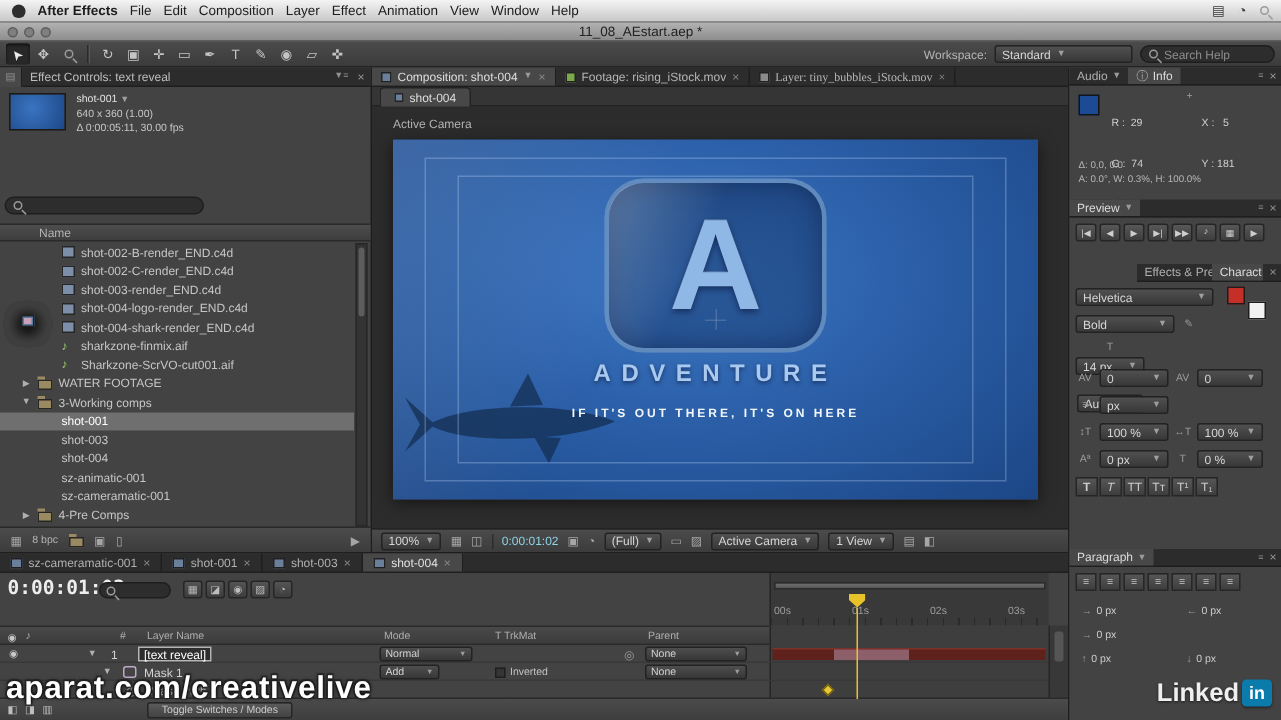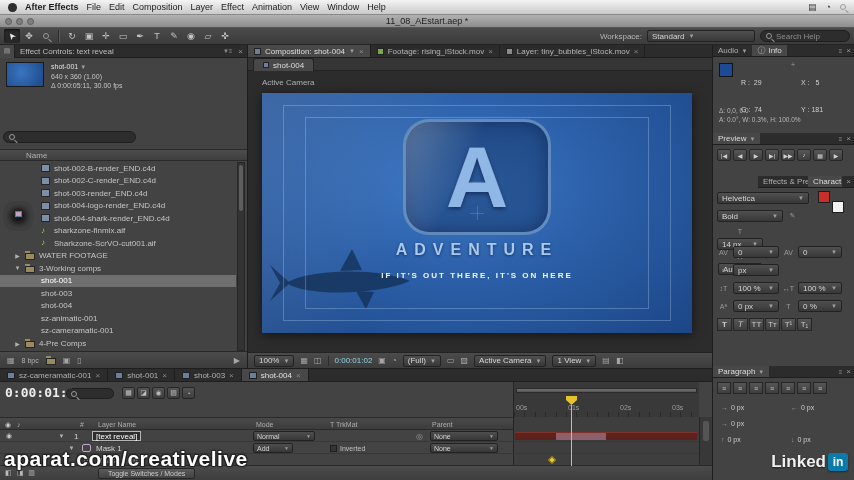--- a/index.html
+++ b/index.html
@@ -264,21 +264,21 @@
     <span class="tool">✛</span>
     <span class="tool">▭</span>
     <span class="tool">✒</span>
     <span class="tool">T</span>
     <span class="tool">✎</span>
     <span class="tool">◉</span>
     <span class="tool">▱</span>
     <span class="tool">✜</span>
     <span id="workspace">
       <span>Workspace:</span>
-      <span class="dd" style="width:108px;">
+      <span class="dd" style="width:92px;">
         <span>Standard</span>
           <span class="car">▼</span>
       </span>
       <span class="searchbox">
         <span class="mag"></span>
         <input placeholder="Search Help" style="">
       </span>
     </span>
   </div>
 
@@ -400,21 +400,21 @@
         <span class="dot" style="background:#6a7f9a;"></span>
         <span>Composition: shot-004</span>
           <span class="car">▼</span>
           <span class="x">×</span>
       </span>
       <span class="vtab">
         <span class="dot" style="background:#7aa84a;"></span>
         <span>Footage: rising_iStock.mov</span>
           <span class="x">×</span>
       </span>
-      <span class="vtab" style="max-width:170px;">
+      <span class="vtab" style="max-width:170px;font-family:Liberation Serif, serif;">
         <span class="dot" style="background:#8a8a8a;"></span>
         <span>Layer: tiny_bubbles_iStock.mov</span>
           <span class="x">×</span>
       </span>
     </div>
     <div class="vsubrow">
       <span class="vsubtab">
         <span class="dot" style="background:#6a7f9a;width:6px;height:6px;"></span>
         <span>shot-004</span>
       </span>

